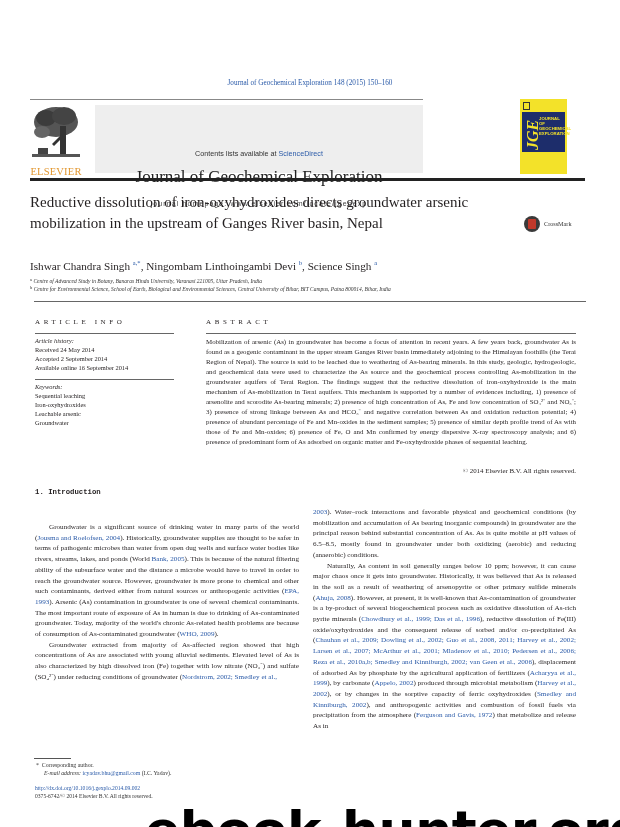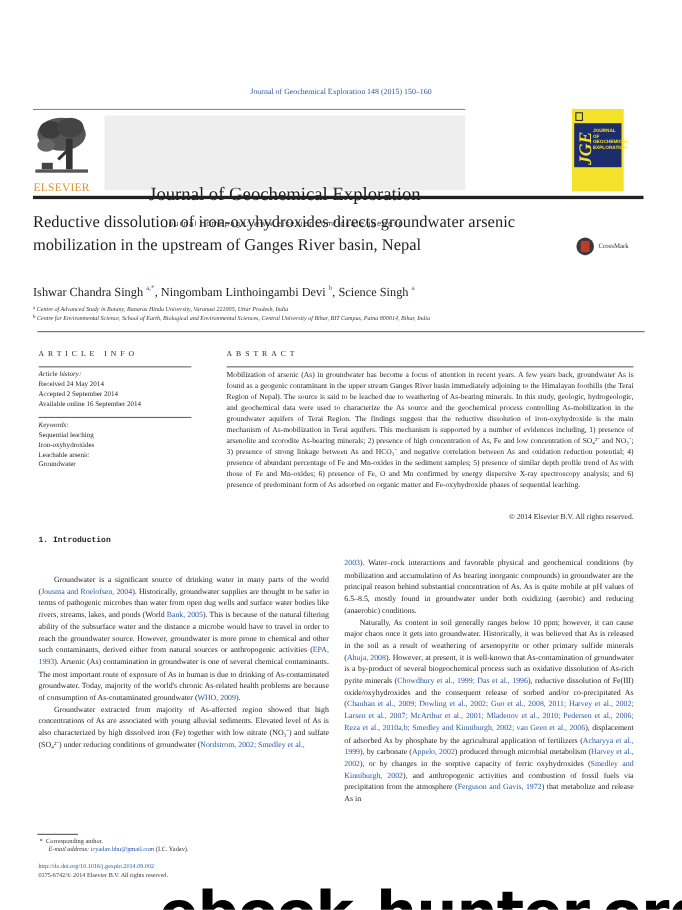--- a/index.html
+++ b/index.html
@@ -74,20 +74,23 @@
     <ellipse cx="10" cy="28" rx="8" ry="6" fill="#666"></ellipse>
     <rect x="28" y="22" width="6" height="28" fill="#333"></rect>
     <path d="M30 30 L20 40 L22 42 L31 33 Z" fill="#333"></path>
     <rect x="6" y="44" width="10" height="6" fill="#444"></rect>
     <rect x="0" y="50" width="48" height="3" fill="#555"></rect>
   </svg>
   <div class="elsevier-word">ELSEVIER</div>
 </div>
 
 <div class="abs masthead">
+  <div class="abs contents-line">
+    <span>Contents lists available at </span><span class="link">ScienceDirect</span>
+  </div>
   <div class="abs journal-name">Journal of Geochemical Exploration</div>
   <div class="abs homepage">journal homepage: www.elsevier.com/locate/jgeoexp</div>
 </div>
 
 <div class="abs cover">
   <div class="cover-tiny"></div>
   <div class="cover-band">
     <div class="cover-jge">JGE</div>
     <div class="cover-title">JOURNAL OF GEOCHEMICAL EXPLORATION</div>
   </div>

